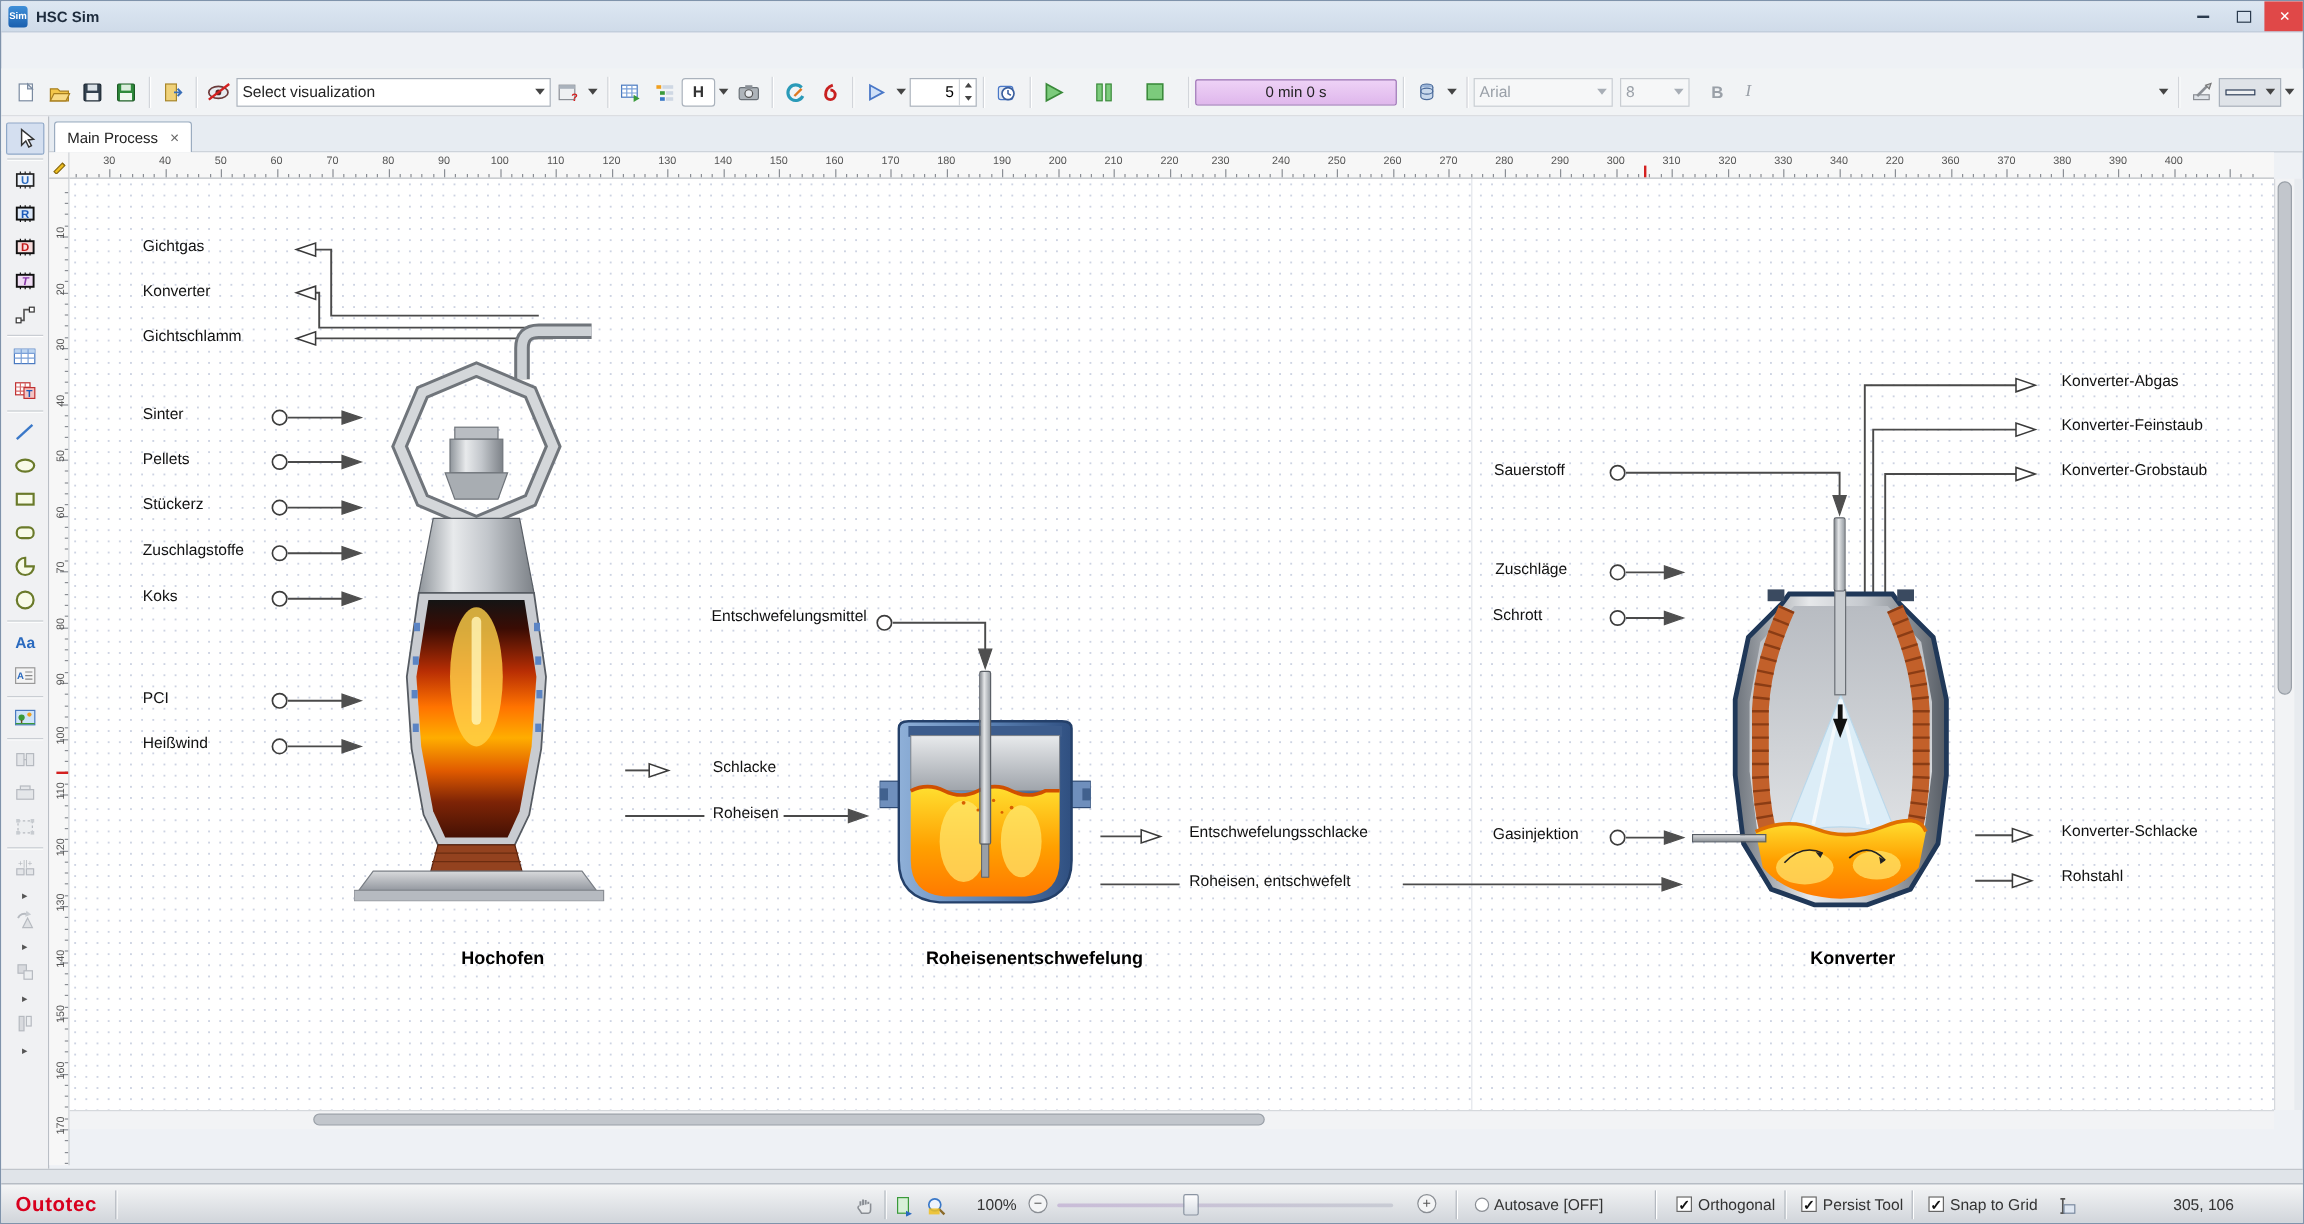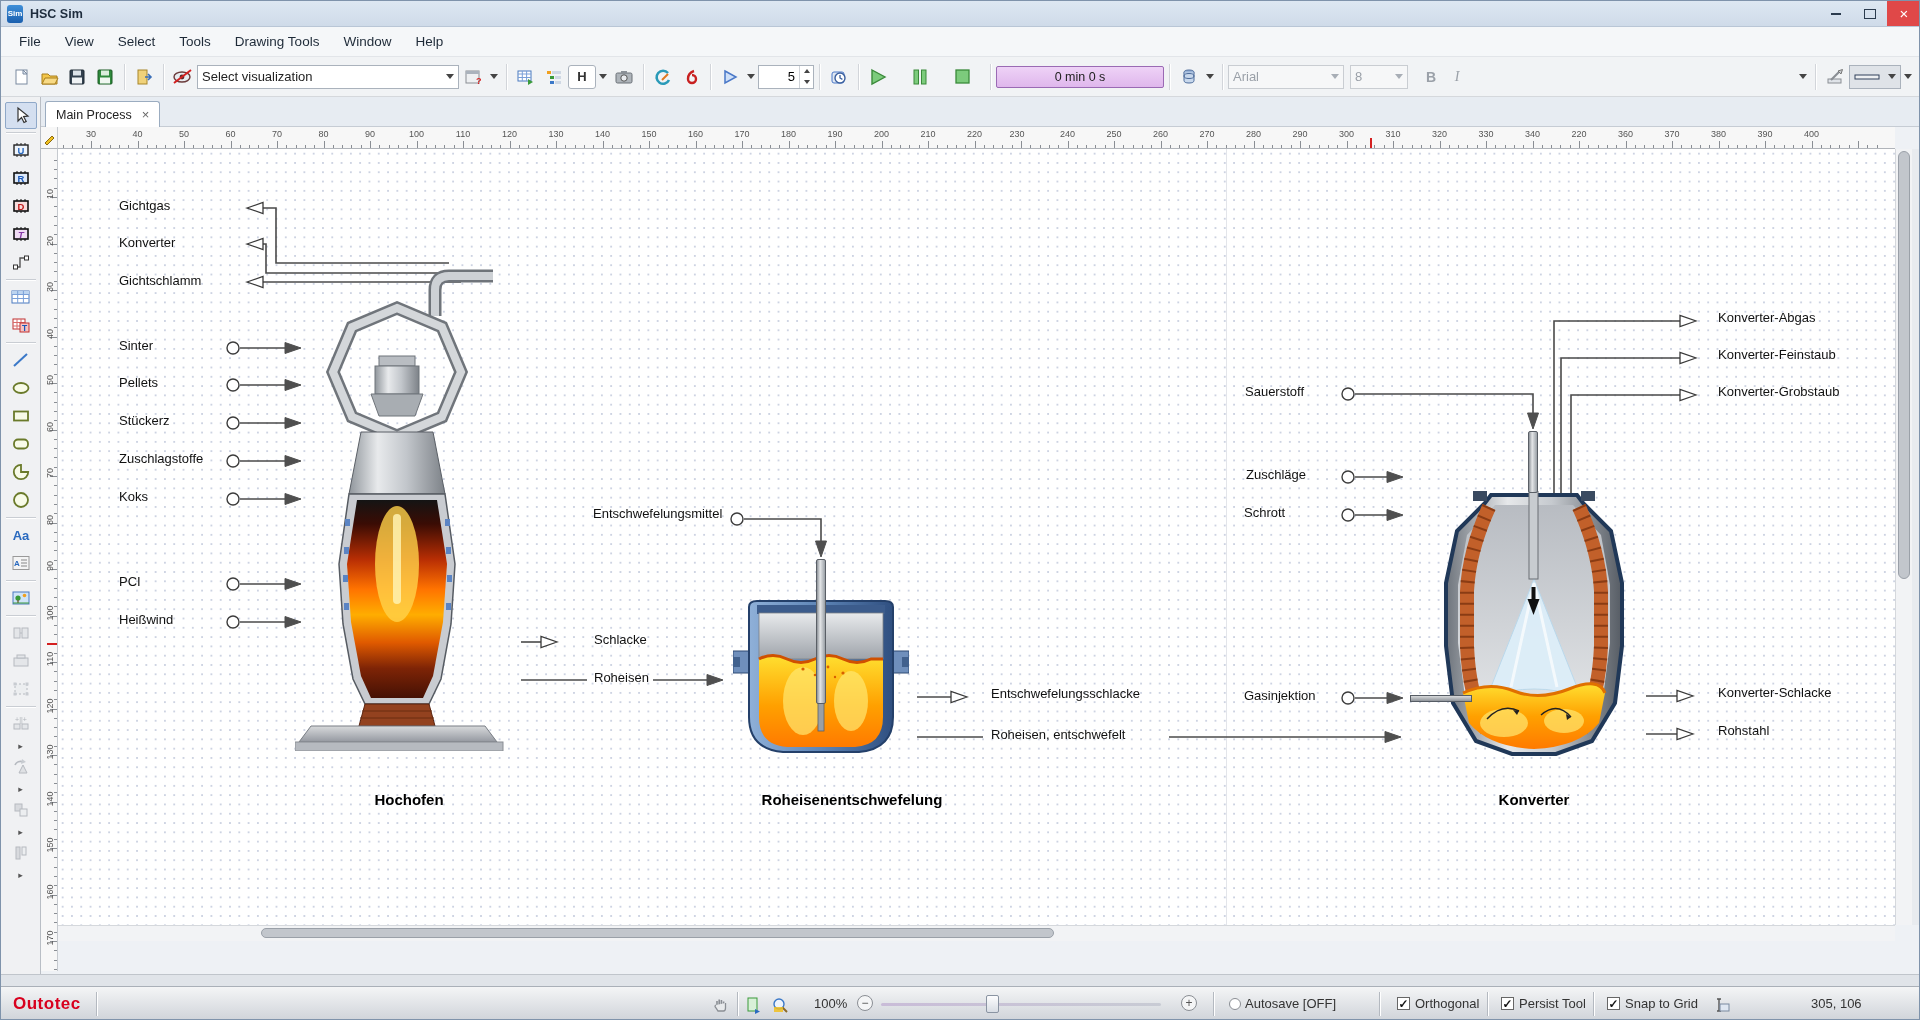--- a/index.html
+++ b/index.html
@@ -74,21 +74,21 @@
 
   
   #canvas{position:absolute;left:57px;top:148px;width:1837px;height:776px;background:#fff;
     background-image:radial-gradient(#cdd3e2 0.8px,transparent 0.9px);background-size:9.3px 9.3px;overflow:hidden;}
   #pageline{position:absolute;left:1168px;top:0;width:1px;height:776px;background:#e3e5ea;}
   #conn{position:absolute;left:0;top:0;z-index:1;}
   .unit{position:absolute;z-index:2;}
   .lance{position:absolute;z-index:3;background:linear-gradient(90deg,#8d9298,#e4e6e8 40%,#9aa0a6);border:1px solid #5a5f66;border-radius:2px;}
   .pipe{position:absolute;z-index:3;background:linear-gradient(#d8dadc,#8f949a);border:1px solid #565c64;}
   .slabel{position:absolute;z-index:4;font-size:13px;color:#111;white-space:nowrap;transform:translateY(-50%);}
-  .caption{position:absolute;z-index:4;font-size:15px;font-weight:bold;color:#000;white-space:nowrap;transform:translate(-50%,-50%);}
+  .caption{position:absolute;z-index:4;font-size:15px;font-weight:bold;color:#000;white-space:nowrap;transform:translate(-50%,-50%);margin-left:10px;}
 
   
   #vscroll{position:absolute;left:1894px;top:148px;width:17px;height:776px;background:#f2f3f5;border-left:1px solid #d5d8dc;}
   #vthumb{position:absolute;left:2px;top:2px;width:12px;height:428px;background:#c2c6cc;border:1px solid #9aa0a8;border-radius:6px;}
   #hscroll{position:absolute;left:57px;top:924px;width:1837px;height:16px;background:#f2f3f5;border-top:1px solid #d5d8dc;}
   #hthumb{position:absolute;left:203px;top:2px;width:793px;height:10px;background:#c2c6cc;border:1px solid #9aa0a8;border-radius:5px;}
   #rgap{position:absolute;left:1911px;top:148px;width:9px;height:776px;background:#e8ebef;}
 
   
   #pagesrow{position:absolute;left:57px;top:940px;width:1863px;height:33px;background:#eef1f5;display:flex;align-items:flex-end;padding-left:8px;}
@@ -124,29 +124,20 @@
   <div id="titlebar">
     <div id="appicon">Sim</div>
     <div id="wintitle">HSC Sim</div>
     <div id="winbtns">
       <div class="winbtn min"></div>
       <div class="winbtn max"></div>
       <div class="winbtn close">×</div>
     </div>
   </div>
 
-  <div id="menubar">
-      <div class="menu-item">File</div>
-      <div class="menu-item">View</div>
-      <div class="menu-item">Select</div>
-      <div class="menu-item">Tools</div>
-      <div class="menu-item">Drawing Tools</div>
-      <div class="menu-item">Window</div>
-      <div class="menu-item">Help</div>
-    </div>
 
   <div id="toolbar">
     <div class="tbtn">
         <svg width="18" height="18">
           <rect x="4" y="2" width="11" height="14" fill="#fff" stroke="#7a8aa0"></rect>
           <path d="M11 2 l4 4 h-4 z" fill="#dfe7f2" stroke="#7a8aa0"></path>
         </svg>
       </div>
     <div class="tbtn">
         <svg width="19" height="18">

